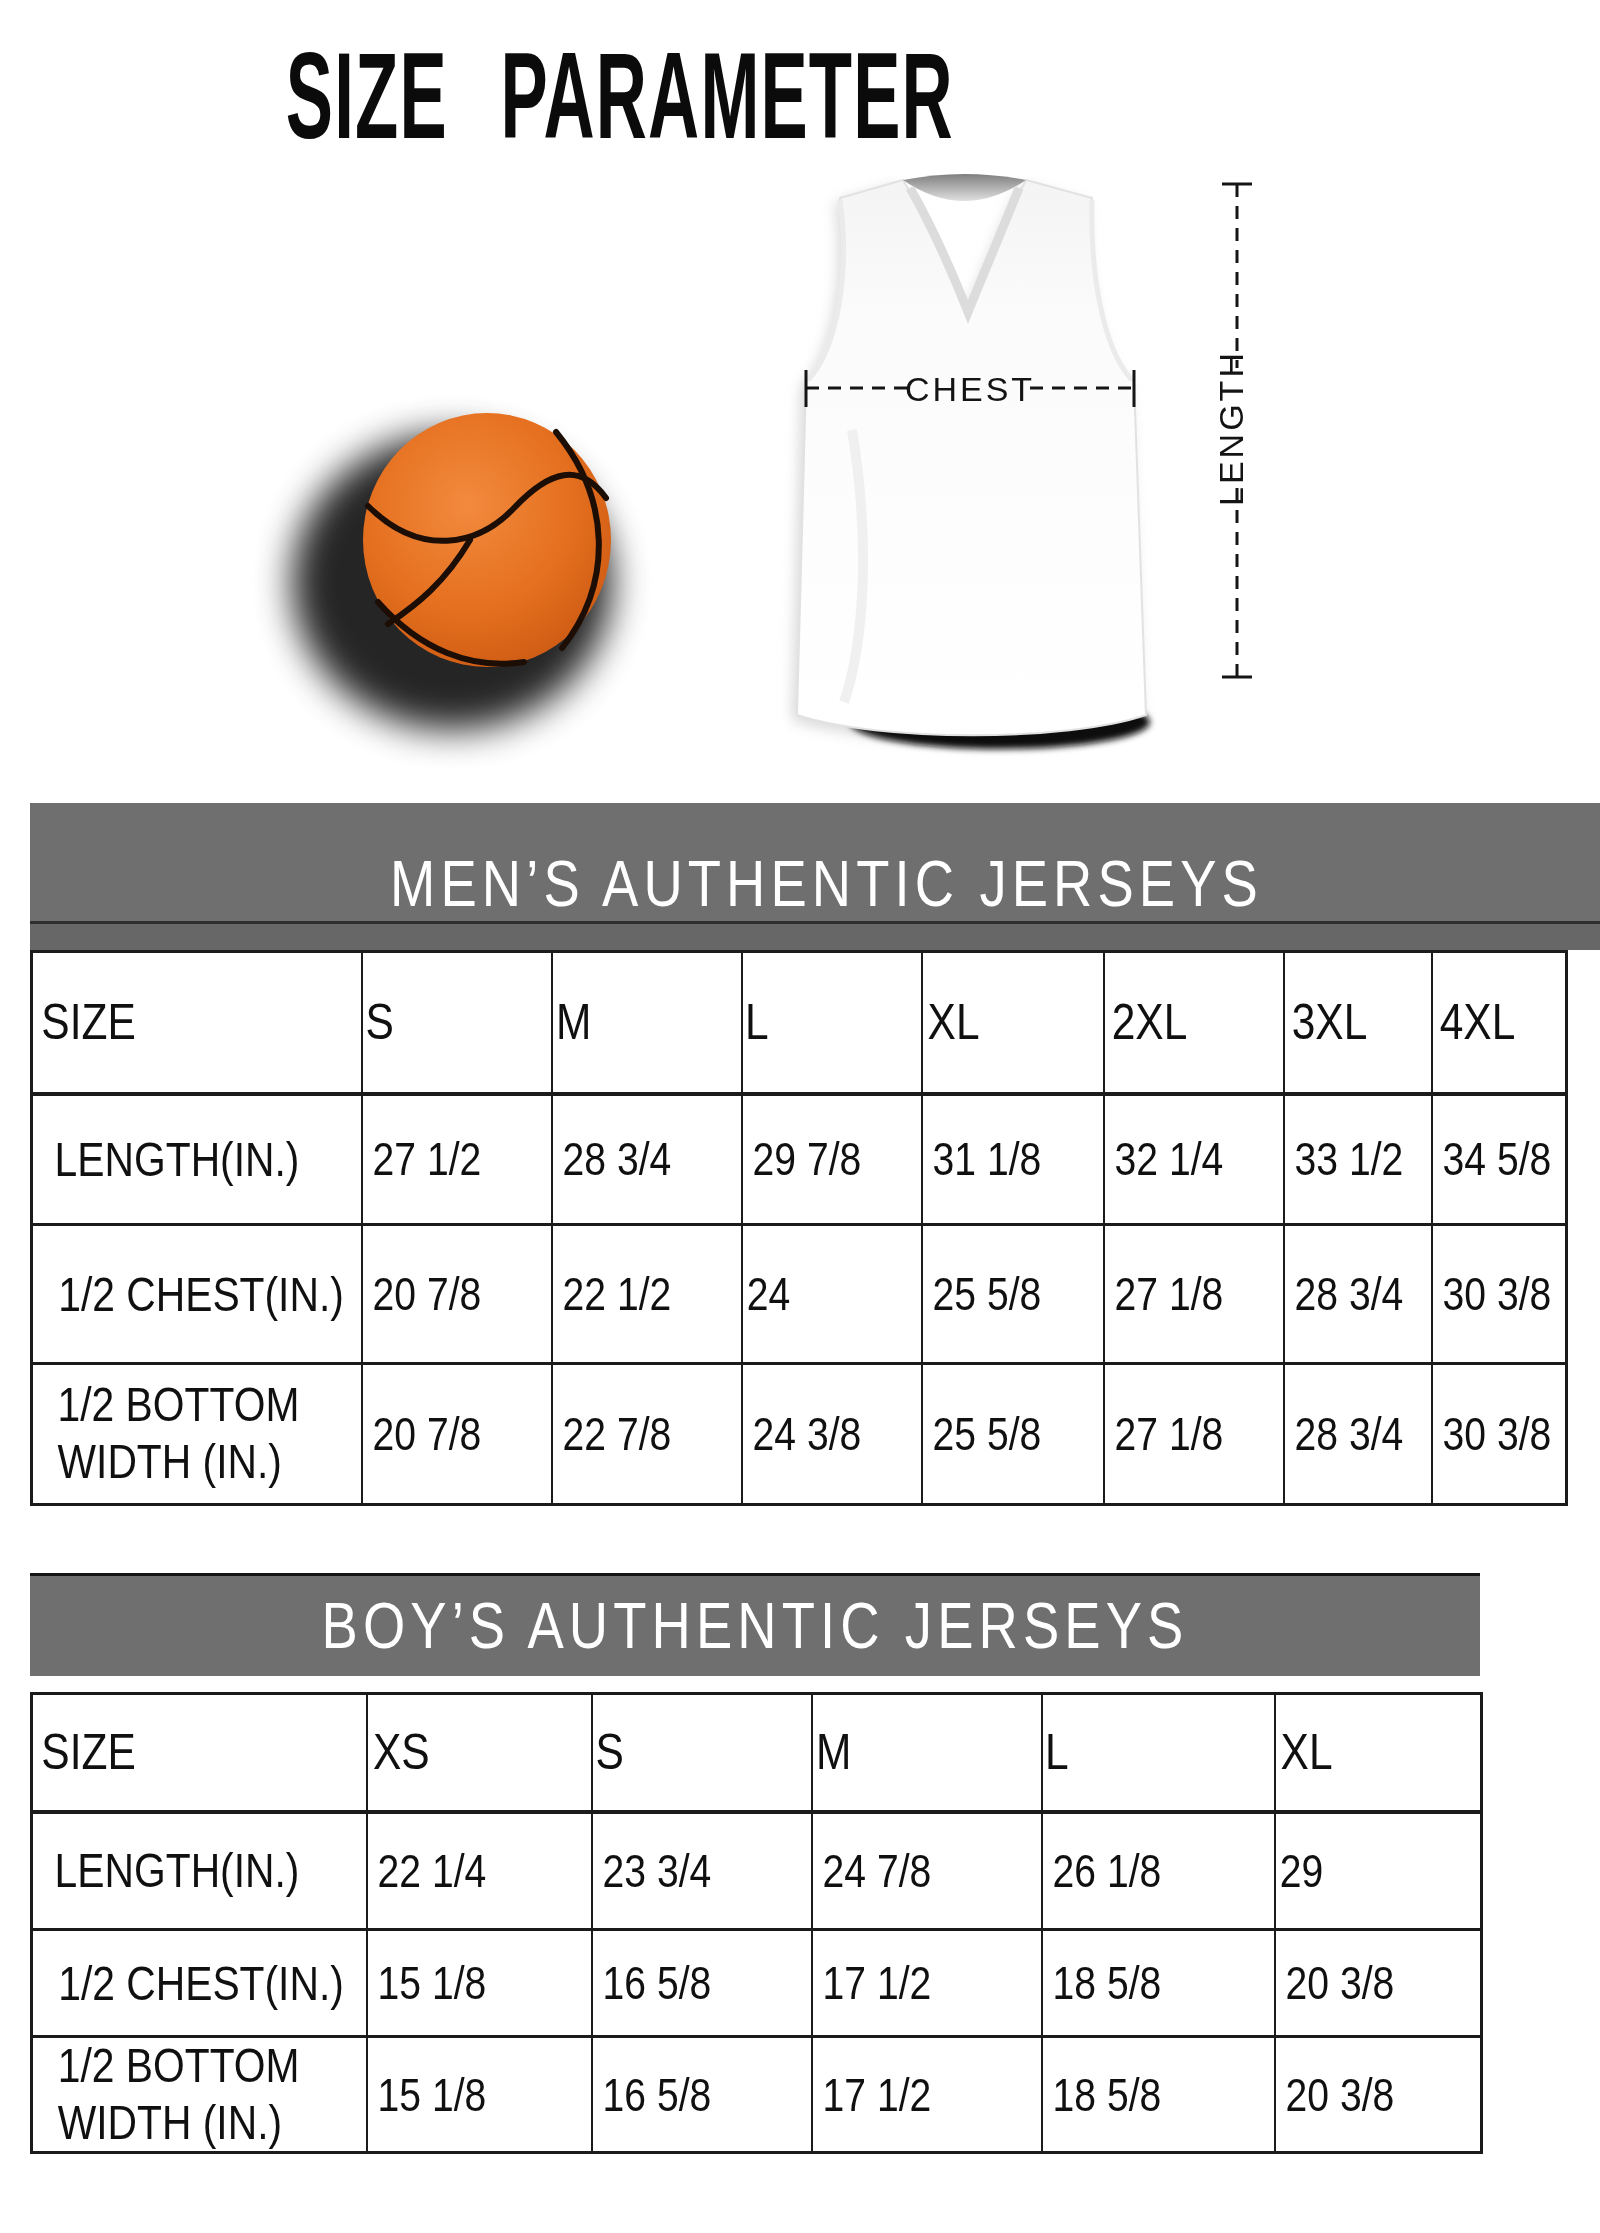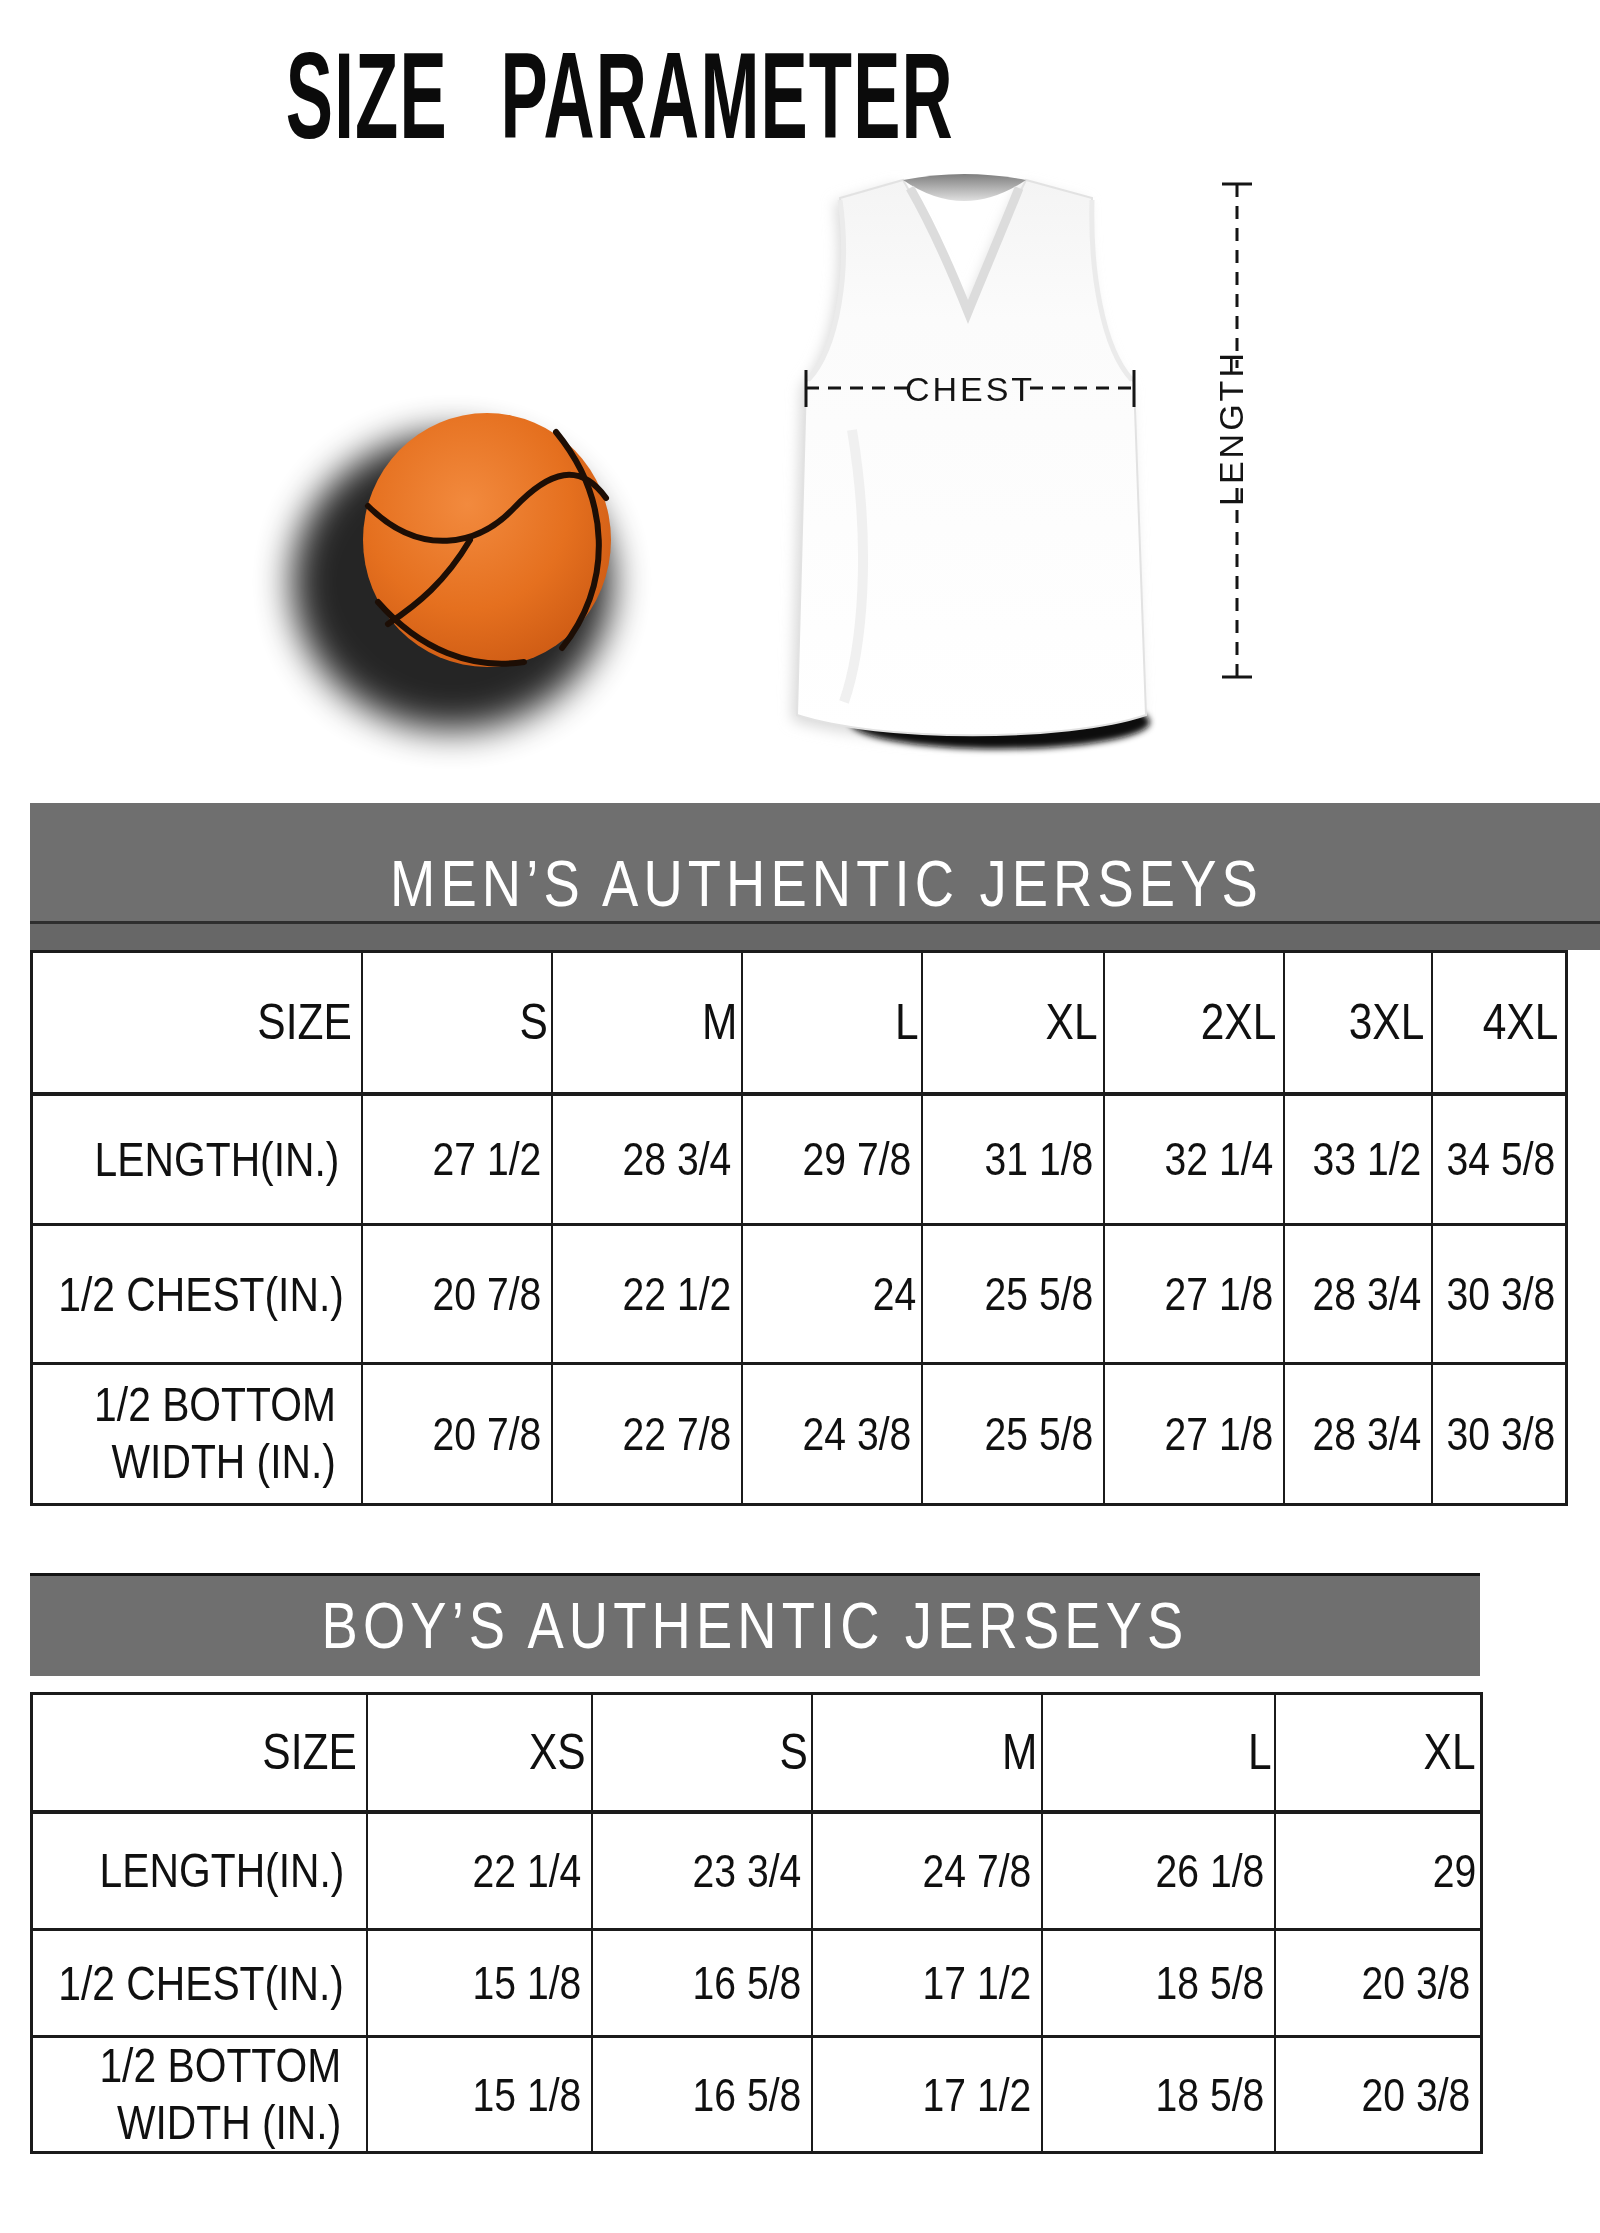--- a/index.html
+++ b/index.html
@@ -39,21 +39,21 @@
   #mens-band .band-title { margin-bottom:29px; }
   #boys-band { left:30px; top:1573px; width:1450px; height:103px; border-top:3px solid #141414; box-sizing:border-box; }
 
   
   table.sizes {
     border-collapse:collapse; table-layout:fixed; position:absolute;
     background:#fff; border:3px solid #1b1b1b;
   }
   table.sizes th, table.sizes td {
     border:2px solid #1b1b1b; border-top-width:3px; border-bottom-width:3px;
-    text-align:right; vertical-align:middle; padding:0; font-weight:400;
+    text-align:left; vertical-align:middle; padding:0; font-weight:400;
   }
   table.sizes tr.hdr th { border-bottom-width:4px; }
   #mens-table { left:30px; top:950px;  width:1535px; }
   #boys-table { left:30px; top:1692px; width:1450px; }
 
   .cell {
     display:inline-block; white-space:nowrap;
     font-size:46px; transform:scaleX(0.85); transform-origin:center;
   }
   .hcell { font-size:50px; }

